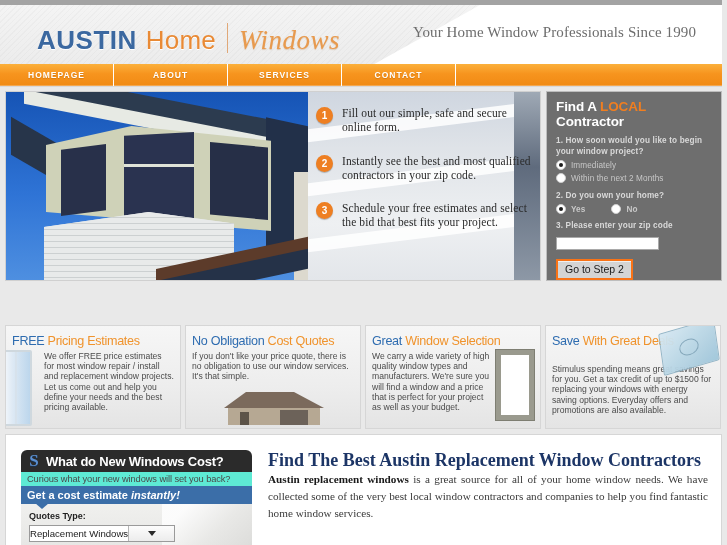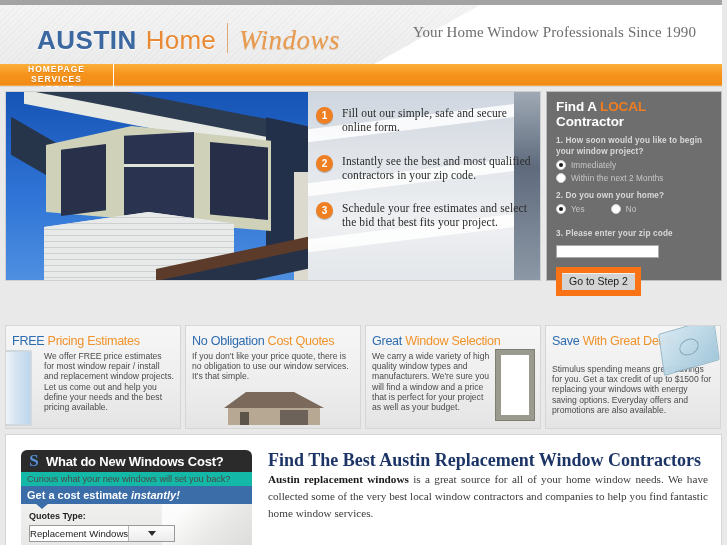--- a/index.html
+++ b/index.html
@@ -69,21 +69,20 @@
     letter-spacing:.1px;
   }
 
   
   .nav{
     position:relative;height:22px;width:727px;
     background:linear-gradient(to bottom,#fbb03b 0%,#f7941e 45%,#f08a14 100%);
     display:flex;
     border-bottom:1px solid #d8d8d8;
     box-shadow:inset 0 -1px 0 rgba(255,255,255,.25);
-    flex-direction:column;
   }
   .nav-item{
     width:113px;height:22px;
     display:flex;align-items:center;justify-content:center;
     color:#ffffff;font-size:8.5px;font-weight:bold;letter-spacing:1px;
     border-right:1px solid #ffffff;
     cursor:pointer;
     text-shadow:0 1px 1px rgba(150,80,0,.35);
   }
   .nav-item:first-child{margin-left:0;}
@@ -215,28 +214,28 @@
     width:8px;height:8px;border-radius:50%;background:#ffffff;
     border:1px solid #cfcfcf;margin-right:5px;flex:0 0 auto;
     position:relative;cursor:pointer;
   }
   .sf-radio.on::after{
     content:"";position:absolute;left:2px;top:2px;width:4px;height:4px;
     border-radius:50%;background:#1b1b1b;
   }
   .sf-lbl{font-size:8.2px;color:#c8c8c8;cursor:pointer;letter-spacing:.1px;}
   .sf-inline{display:flex;align-items:center;margin-bottom:6px;}
-  .sf-inline .sf-row{margin-bottom:8px;}
+  .sf-inline .sf-row{margin-bottom:0;font-weight:bold;}
   .sf-gap{width:26px;}
   .sf-zip{
     width:103px;height:13px;background:#ffffff;border:1px solid #a9a9a9;
     margin:3px 0 9px 0;box-sizing:border-box;
   }
   .sf-btn{
-    display:inline-block;background:#d4d4d4;border:6px solid #f97316;
+    display:inline-block;background:#d4d4d4;border:2px solid #f97316;
     font-size:10.5px;color:#1a1a1a;padding:2px 7px 3px 7px;cursor:pointer;
     box-shadow:inset 0 1px 0 #f0f0f0;
   }
 
   
   .features{
     position:absolute;left:5px;top:325px;width:717px;height:104px;
     display:flex;gap:4px;
   }
   .fbox{
@@ -320,21 +319,21 @@
     display:flex;align-items:center;justify-content:center;
     color:#5b8fd0;font-size:17px;font-weight:bold;
     font-family:"Liberation Serif", serif;
     text-shadow:0 1px 0 #17314f;
   }
   .calc-title{
     color:#ffffff;font-size:13px;font-weight:bold;letter-spacing:-.2px;
     white-space:nowrap;
   }
   .calc-sub{
-    background:#14b8a6;color:#4a4a4a;font-size:9.3px;
+    background:#5eead4;color:#4a4a4a;font-size:9.3px;
     padding:2px 6px 2px 6px;white-space:nowrap;letter-spacing:-.1px;
   }
   .calc-bar{
     background:#3b6ea8;color:#ffffff;font-size:11px;font-weight:bold;
     padding:3px 6px;white-space:nowrap;position:relative;
   }
   .calc-bar em{font-style:italic;}
   .calc-body{
     background:linear-gradient(to bottom,#f0f0ee,#e6e6e4);
     height:46px;padding:7px 8px 0 8px;box-sizing:border-box;
@@ -401,22 +400,22 @@
       <span class="logo-austin">AUSTIN</span>
       <span class="logo-home">Home</span>
       <span class="logo-pipe"></span>
       <span class="logo-windows">Windows</span>
     </div>
     <div class="tagline">Your Home Window Professionals Since 1990</div>
   </div>
 
   <div class="nav">
     <div class="nav-item">HOMEPAGE</div>
+    <div class="nav-item">ABOUT</div>
     <div class="nav-item">SERVICES</div>
-    <div class="nav-item">ABOUT</div>
     <div class="nav-item">CONTACT</div>
     <div class="nav-filler"></div>
   </div>
 
   <div class="hero-wrap">
 
     <div class="hero">
       <div class="hero-photo">
         <div class="ph-roof"></div>
         <div class="ph-roof2"></div>

